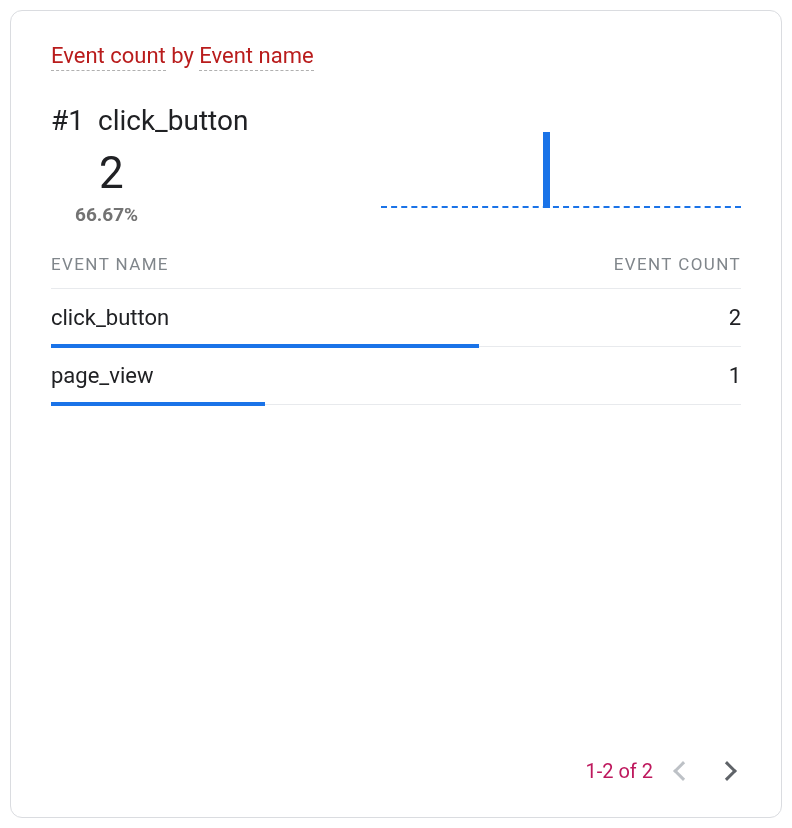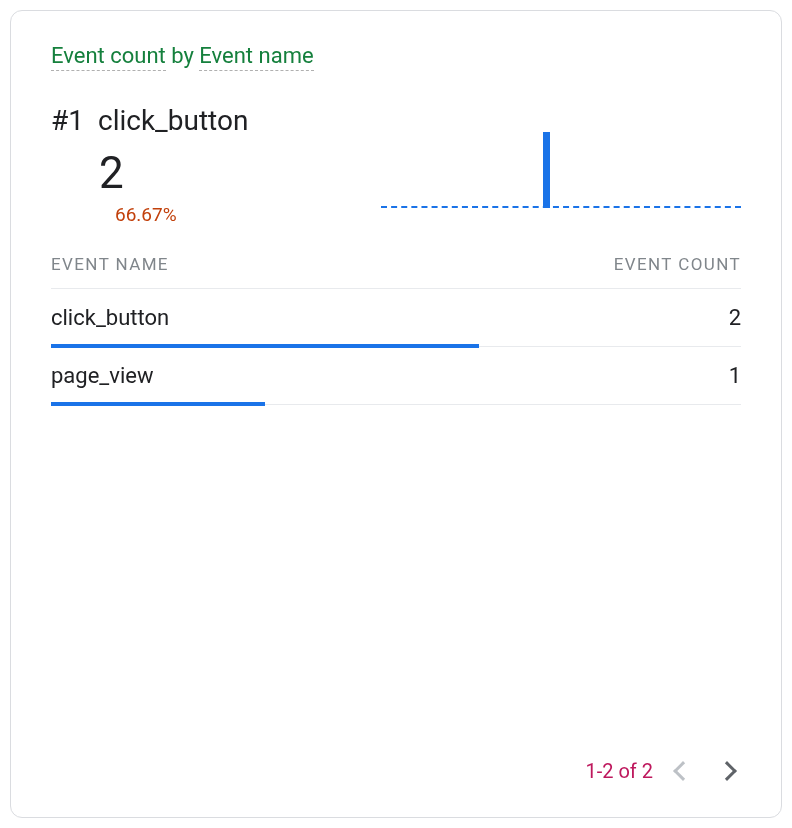--- a/index.html
+++ b/index.html
@@ -16,21 +16,21 @@
       width: 772px;
       height: 808px;
       border: 1px solid #dadce0;
       border-radius: 12px;
       padding: 32px 40px;
       position: relative;
       color: #202124;
     }
     .card-title {
       font-size: 22px;
-      color: #15803d;
+      color: #b91c1c;
       margin-bottom: 36px;
     }
     .card-title .metric, .card-title .dimension {
       border-bottom: 1.5px dashed #b0b0b0;
       padding-bottom: 2px;
       cursor: pointer;
     }
     .top-row {
       display: flex;
       align-items: flex-start;
@@ -58,23 +58,24 @@
     }
     .big-value {
       font-size: 44px;
       font-weight: 400;
       color: #202124;
       margin-left: 48px;
       line-height: 1.1;
     }
     .pct {
       font-size: 19px;
-      color: #c2410c;
-      margin-left: 64px;
+      color: #737373;
+      margin-left: 24px;
       margin-top: 6px;
+      font-weight: bold;
     }
     .sparkline-wrap {
       flex: 1;
       display: flex;
       align-items: flex-end;
       justify-content: flex-end;
       height: 92px;
       margin-top: 12px;
     }
     .sparkline {

